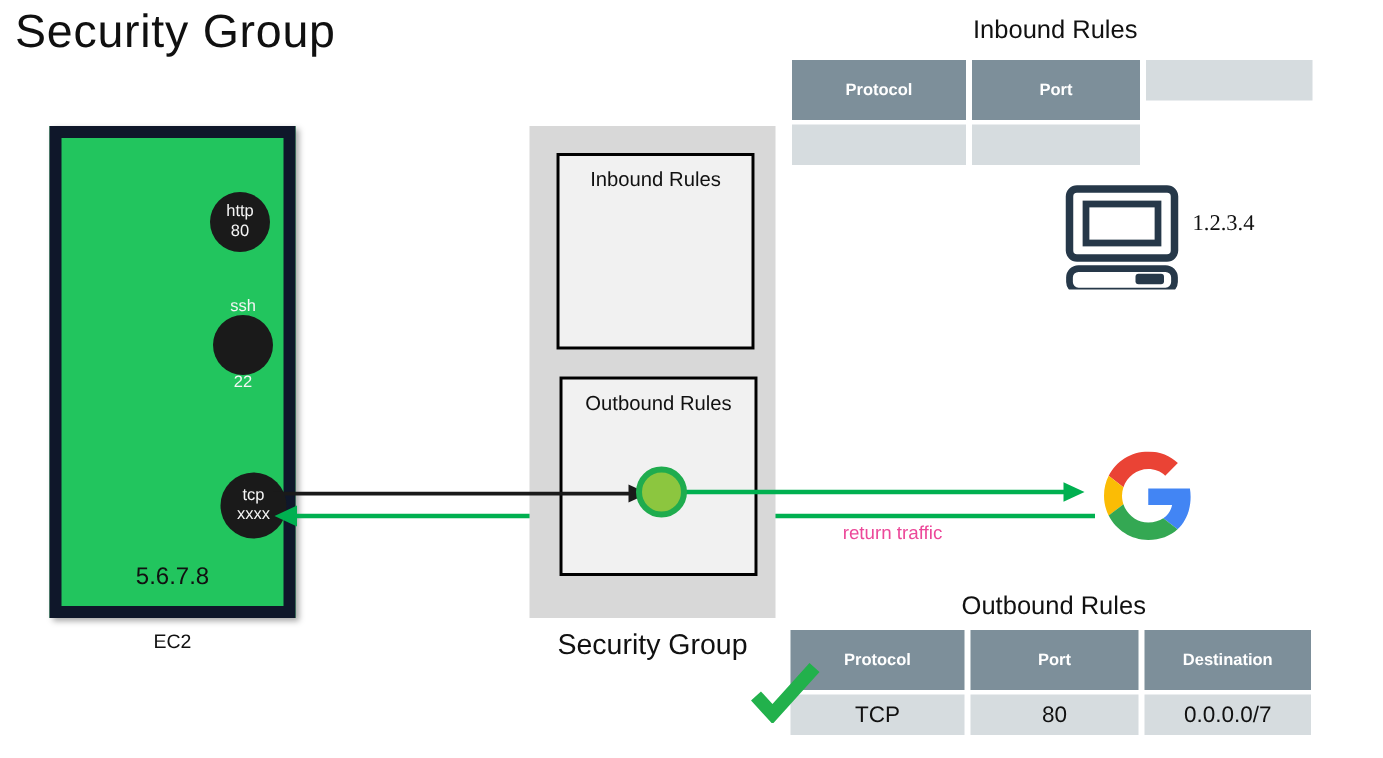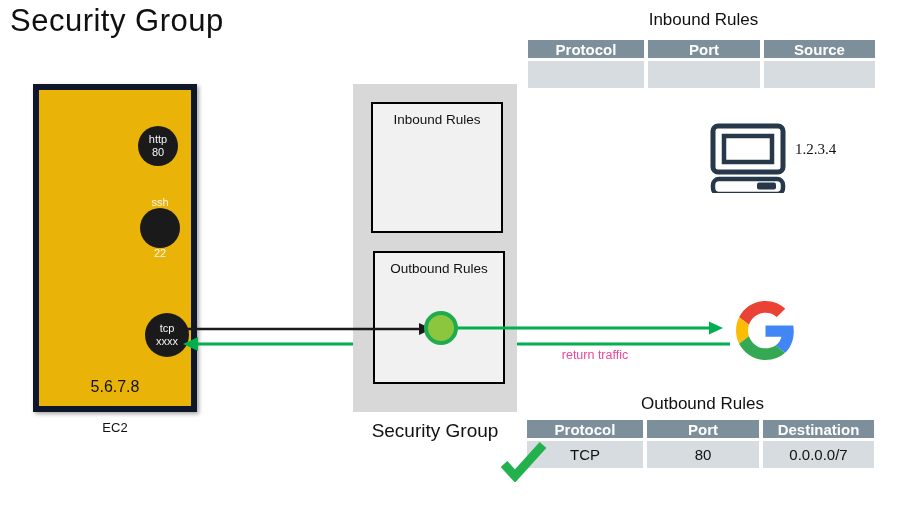--- a/index.html
+++ b/index.html
@@ -9,21 +9,21 @@
     background: #ffffff; overflow: hidden;
   }
   .abs { position: absolute; }
 
   
   .page-title { left: 10px; top: 3px; font-size: 31px; color: #101010; letter-spacing: 0.5px; }
 
   
   .ec2-box {
     left: 33px; top: 84px; width: 164px; height: 328px;
-    background: #eab308; border: 6px solid #0f172a;
+    background: #22c55e; border: 8px solid #0f172a;
     box-shadow: 2px 2px 4px rgba(0,0,0,0.35);
     z-index: 1;
   }
   .port-circle {
     position: absolute; background: #1A1A1A; border-radius: 50%;
     color: #f5f5f5; font-size: 11px; line-height: 1.2;
     display: flex; flex-direction: column; align-items: center; justify-content: center;
     text-align: center;
   }
   .port-http { left: 99px; top: 36px; width: 40px; height: 40px; }
@@ -57,22 +57,22 @@
   .return-label { left: 535px; top: 348px; width: 120px; text-align: center; font-size: 12.5px; color: #ec4899; }
 
   
   .table-title { text-align: center; font-size: 17px; color: #111; }
   .inbound-title  { left: 528px; top: 10px;  width: 351px; }
   .outbound-title { left: 527px; top: 394px; width: 351px; }
   .rule-table { display: grid; grid-template-columns: 116px 112px 111px; column-gap: 4px; row-gap: 3px; }
   .inbound-table  { left: 528px; top: 40px; }
   .outbound-table { left: 527px; top: 420px; }
   .th-cell {
-    background: #7D8F9A; color: #ffffff; font-weight: bold; font-size: 15px;
-    height: 18px; display: flex; align-items: center; justify-content: center;
+    background: #7D8F9A; color: #ffffff; font-weight: bold; font-size: 11px;
+    height: 40px; display: flex; align-items: center; justify-content: center;
   }
   .td-cell {
     background: #D6DCDF; color: #111; font-size: 15px;
     height: 27px; display: flex; align-items: center; justify-content: center;
   }
 
   
   .computer { left: 710px; top: 123px; width: 76px; height: 70px; }
   .client-ip { left: 795px; top: 141px; font-size: 15px; color: #111; font-family: Liberation Serif, serif; }
 
@@ -129,21 +129,20 @@
   </svg>
 
   <div class="abs green-node"></div>
 
   <div class="abs return-label">return traffic</div>
 
   <div class="abs table-title inbound-title">Inbound Rules</div>
   <div class="abs rule-table inbound-table">
     <div class="th-cell">Protocol</div>
     <div class="th-cell">Port</div>
-    <div class="th-cell">Source</div>
     <div class="td-cell"></div>
     <div class="td-cell"></div>
     <div class="td-cell"></div>
   </div>
 
   <svg class="abs computer" viewBox="0 0 76 70">
     <rect x="3" y="3" width="70" height="46" rx="5" fill="#ffffff" stroke="#263849" stroke-width="5"></rect>
     <rect x="14" y="13" width="48" height="26" fill="#ffffff" stroke="#263849" stroke-width="4.5"></rect>
     <rect x="3" y="56" width="70" height="15" rx="6" fill="#ffffff" stroke="#263849" stroke-width="4.5"></rect>
     <rect x="47" y="59.5" width="19" height="7" rx="2" fill="#263849"></rect>

